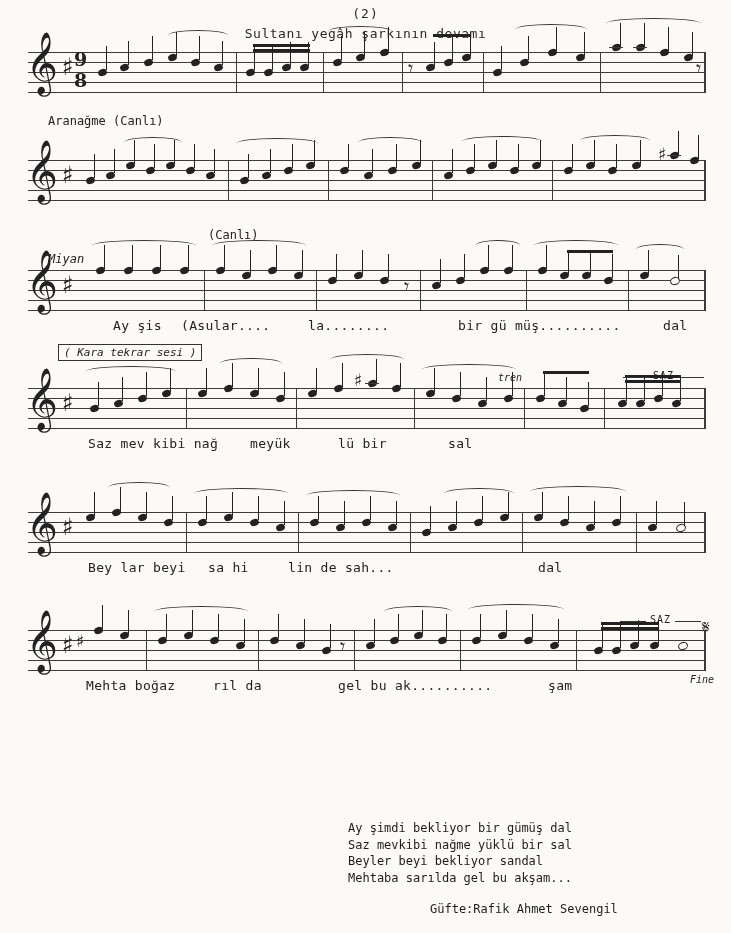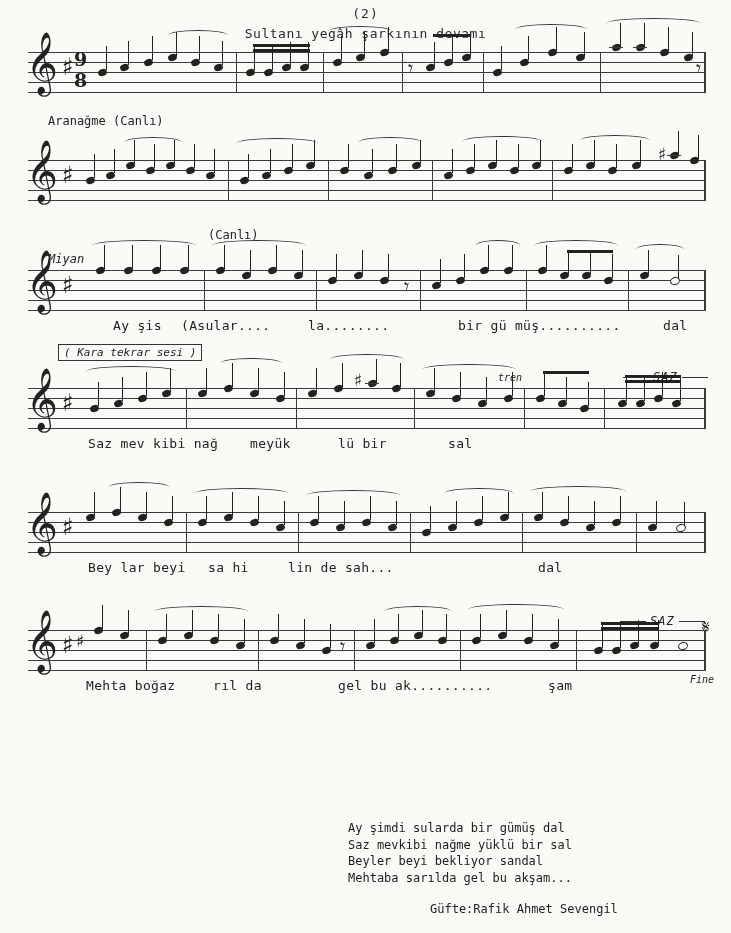--- a/index.html
+++ b/index.html
@@ -172,25 +172,24 @@
   }
   .sec-label.italic { font-style: italic; }
   .sec-label.boxed {
     border: 1px solid #333;
     padding: 1px 5px;
     font-style: italic;
     font-size: 11px;
   }
   .saz-bracket {
     position: absolute;
-    font-size: 12px;
+    font-size: 10px;
     letter-spacing: 1px;
     color: #222;
     white-space: nowrap;
-    font-style: italic;
   }
   .saz-bracket::before,
   .saz-bracket::after {
     content: "";
     position: absolute;
     top: 7px;
     width: 26px;
     height: 1px;
     background: #333;
   }
@@ -723,20 +722,20 @@
     <div class="sec-label" style="left:684px; top:-14px; font-size:18px;">𝄋</div>
     <div class="sec-label italic" style="left:672px; top:44px; font-size:10px;">Fine</div>
 
     <div class="lyric" style="left:68px; top:48px;">Mehta boğaz</div>
     <div class="lyric" style="left:195px; top:48px;">rıl   da</div>
     <div class="lyric" style="left:320px; top:48px;">gel bu ak..........</div>
     <div class="lyric" style="left:530px; top:48px;">şam</div>
   </div>
 
 
-  <div class="verse" id="verse2"><span>Ay şimdi sularda bir gümüş dal</span>
+  <div class="verse" id="verse2"><span>Ay şimdi bekliyor bir gümüş dal</span>
 <span>Saz mevkibi nağme yüklü bir sal</span>
 <span>Beyler beyi bekliyor sandal</span>
 <span>Mehtaba sarılda gel bu akşam...</span></div>
 
   <div id="credit">Güfte:Rafik Ahmet Sevengil</div>
 
 </div>
 
 </body></html>

